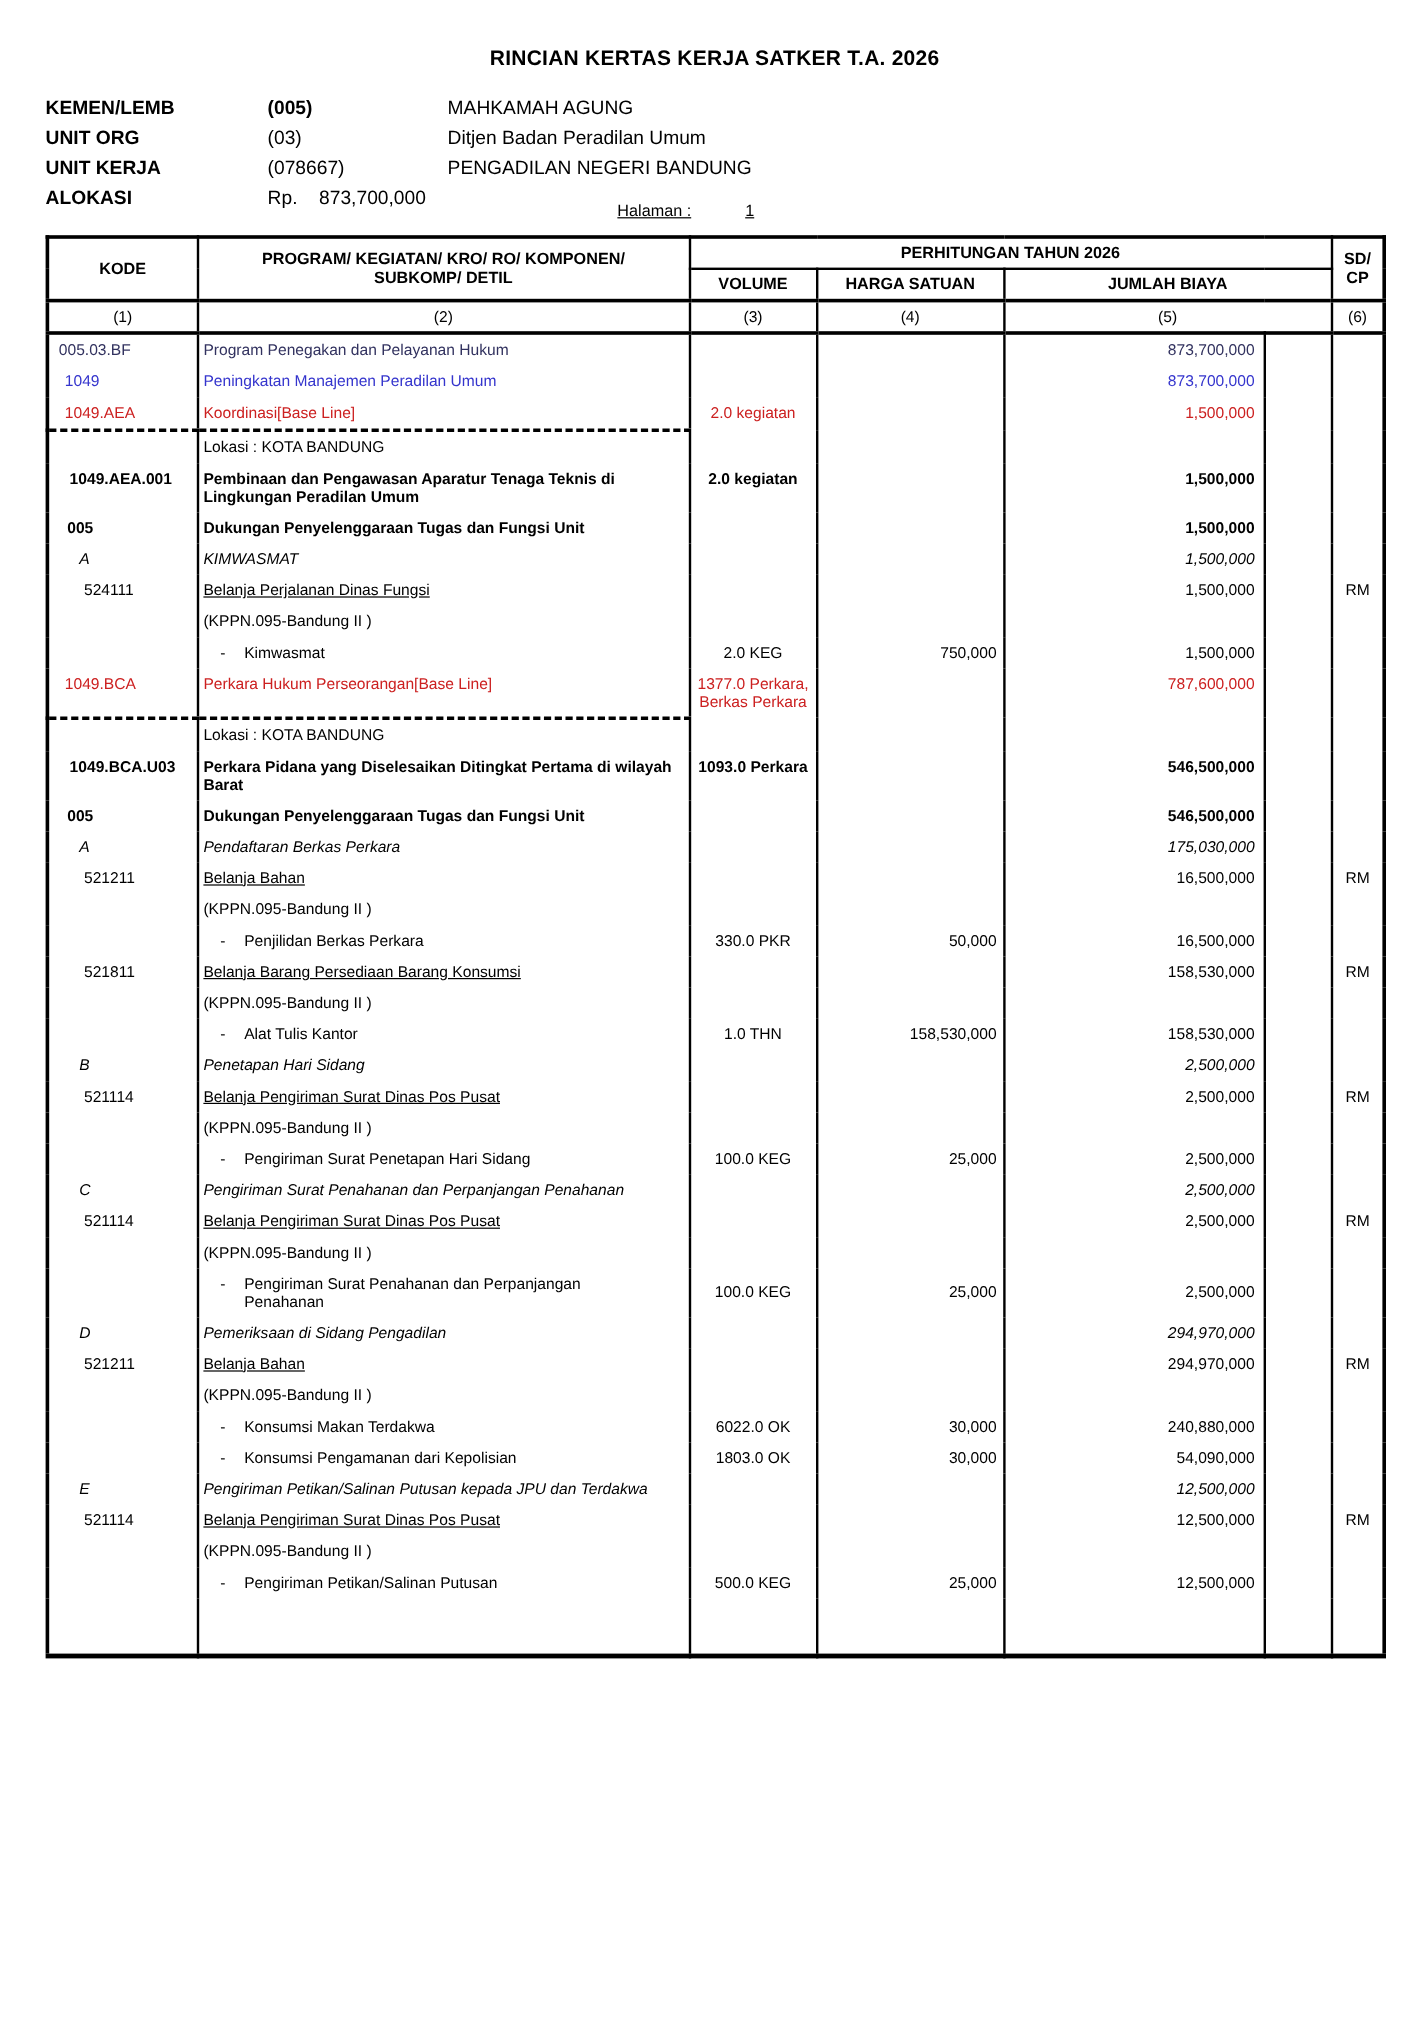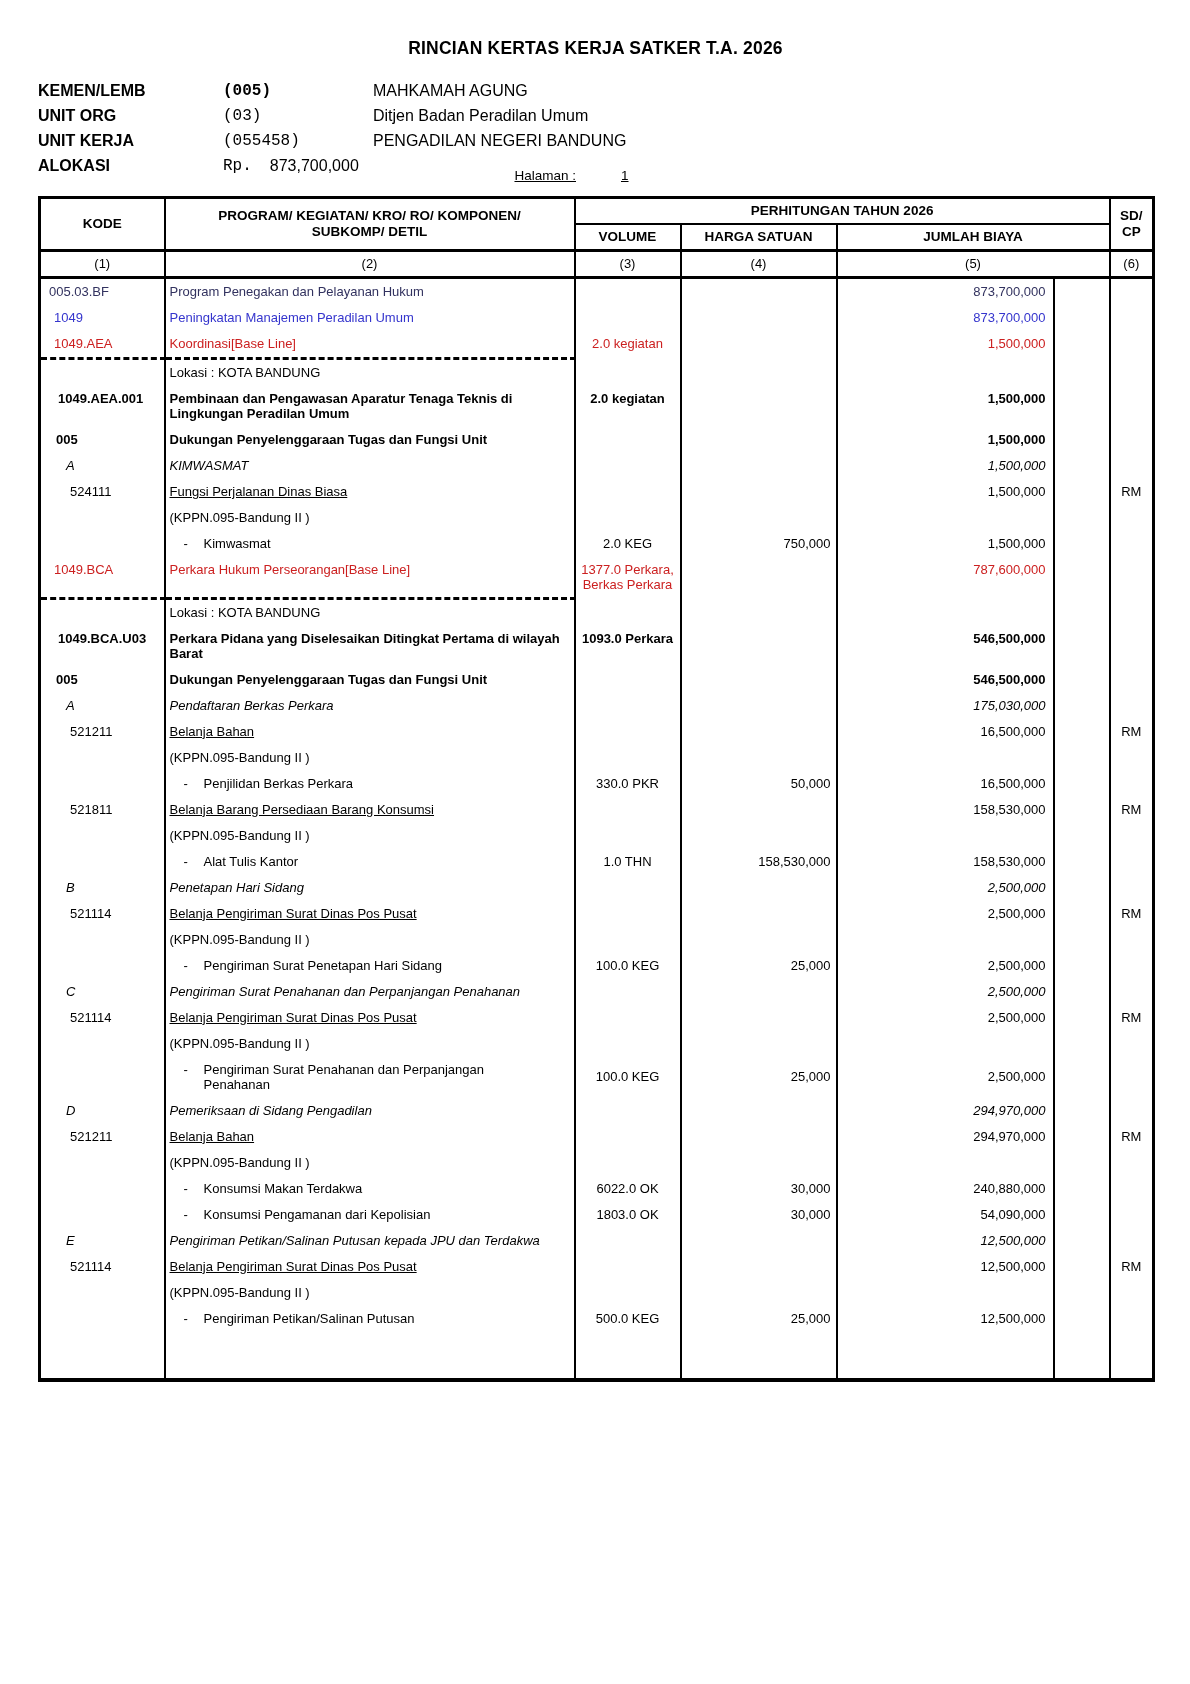--- a/index.html
+++ b/index.html
@@ -5,21 +5,21 @@
   html,body{margin:0;padding:0;background:#ffffff;}
   body{width:1190px;height:1684px;font-family:"Liberation Sans",sans-serif;color:#000;position:relative;}
   .page{position:relative;width:1174px;height:1684px;background:#fff;overflow:hidden;}
 
   .doc-title{position:absolute;top:38px;left:0;width:1115px;margin-left:38px;text-align:center;
     font-size:17.5px;font-weight:bold;letter-spacing:0.2px;}
 
   .meta{position:absolute;top:78px;left:38px;font-size:16px;}
   .meta-row{display:flex;height:25px;align-items:center;}
   .m-label{width:185px;font-weight:bold;}
-  .m-code{width:150px;font-family:Liberation Mono, monospace;}
+  .m-code{width:150px;}
   .m-code.bold{font-weight:bold;}
   .m-value{flex:1;}
   .m-value.compact{flex:none;margin-left:18px;}
 
   .halaman{position:absolute;top:168px;left:38px;width:1114px;display:flex;justify-content:center;
     align-items:baseline;font-size:13.5px;padding-right:0;box-sizing:border-box;}
   .halaman .h-label{text-decoration:underline;}
   .halaman .h-num{text-decoration:underline;margin-left:42px;margin-right:44px;padding:0 3px;}
 
   table.budget{position:absolute;top:196px;left:38px;width:1114px;border-collapse:collapse;
@@ -73,21 +73,21 @@
       <span class="m-code bold">(005)</span>
       <span class="m-value">MAHKAMAH AGUNG</span>
     </div>
     <div class="meta-row">
       <span class="m-label">UNIT ORG</span>
       <span class="m-code">(03)</span>
       <span class="m-value">Ditjen Badan Peradilan Umum</span>
     </div>
     <div class="meta-row">
       <span class="m-label">UNIT KERJA</span>
-      <span class="m-code">(055458)</span>
+      <span class="m-code">(078667)</span>
       <span class="m-value">PENGADILAN NEGERI BANDUNG</span>
     </div>
     <div class="meta-row">
       <span class="m-label">ALOKASI</span>
       <span class="m-code" style="width:auto">Rp.</span>
       <span class="m-value compact">873,700,000</span>
     </div>
   </div>
 
   <div class="halaman">
@@ -191,21 +191,21 @@
           <td class="c1">A</td>
           <td class="c2"><span class="utxt">KIMWASMAT</span></td>
           <td class="c3"></td>
           <td class="c4"></td>
           <td class="c5">1,500,000</td>
           <td class="c6"></td>
           <td class="c7"></td>
         </tr>
         <tr class="r-akun">
           <td class="c1">524111</td>
-          <td class="c2"><span class="utxt">Fungsi Perjalanan Dinas Biasa</span></td>
+          <td class="c2"><span class="utxt">Belanja Perjalanan Dinas Fungsi</span></td>
           <td class="c3"></td>
           <td class="c4"></td>
           <td class="c5">1,500,000</td>
           <td class="c6"></td>
           <td class="c7">RM</td>
         </tr>
         <tr class="r-kppn">
           <td class="c1"></td>
           <td class="c2"><span class="utxt">(KPPN.095-Bandung II )</span></td>
           <td class="c3"></td>

